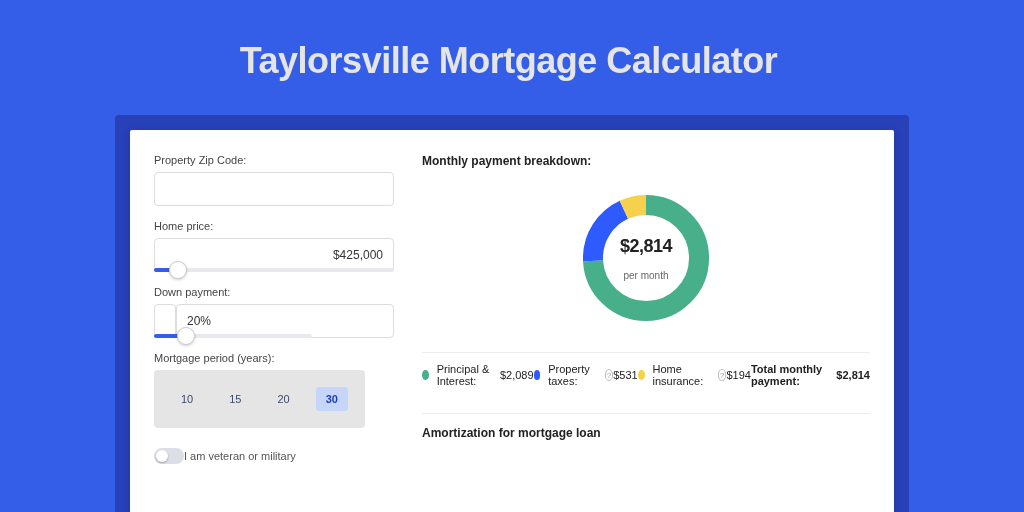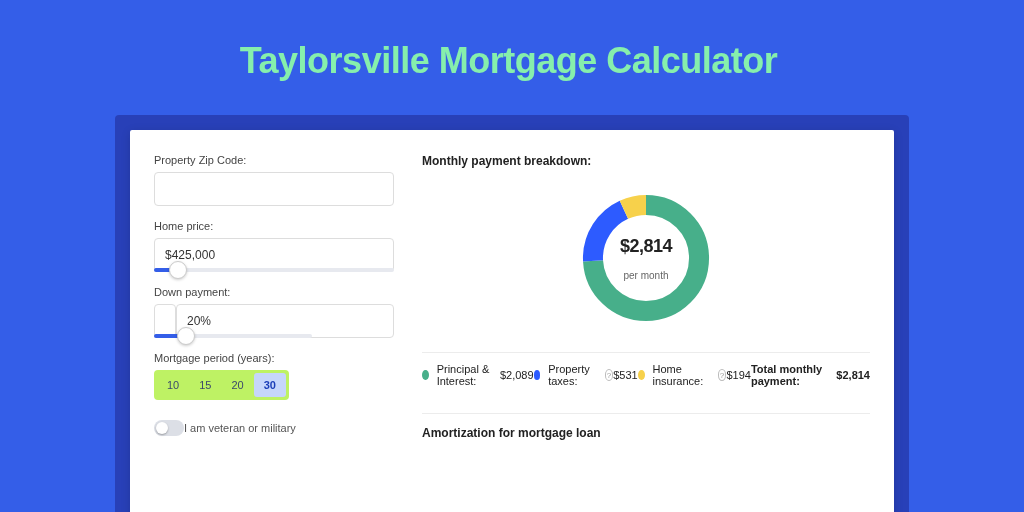--- a/index.html
+++ b/index.html
@@ -4,21 +4,21 @@
 <style>
   * { box-sizing: border-box; margin: 0; padding: 0; }
   body {
     width: 1024px; height: 512px; overflow: hidden;
     background: #345ee8;
     font-family: -apple-system, BlinkMacSystemFont, "Segoe UI", Arial, sans-serif;
     color: #222;
   }
   .page-title {
     text-align: center;
-    color: #86efac;
+    color: #e5e5e5;
     font-weight: 800;
     font-size: 36px;
     padding: 40px 7px 18px 0;
     letter-spacing: -0.5px;
   }
   .card-back {
     position: absolute;
     top: 115px; left: 115px; right: 115px; height: 420px;
     background: #2840b8;
     border-radius: 4px;
@@ -59,21 +59,21 @@
     border-radius: 2px;
   }
   .slider-thumb {
     position: absolute; top: 50%; transform: translate(-50%, -50%);
     width: 18px; height: 18px; border-radius: 50%;
     background: #fff; border: 1px solid #ccc;
     box-shadow: 0 1px 3px rgba(0,0,0,0.2);
     cursor: grab;
   }
 
-  .seg { display: flex; gap: 0; background: #bef264; padding: 3px; border-radius: 4px; width: fit-content; }
+  .seg { display: flex; gap: 16px; background: #e5e5e5; padding: 17px; border-radius: 4px; width: fit-content; }
   .seg-btn {
     font-size: 11px; padding: 6px 10px; border-radius: 3px; color: #3b4a6b;
     background: transparent; border: none; cursor: pointer;
   }
   .seg-btn.active { background: #c6d6fb; color: #1b3db8; font-weight: 600; }
 
   .toggle-wrap { display: flex; align-items: center; gap: 0; margin-top: 6px; }
   .toggle {
     width: 30px; height: 16px; background: #dcdfe6; border-radius: 999px; position: relative;
     cursor: pointer;
@@ -119,21 +119,21 @@
 
   <div class="left-col">
 
     <div>
       <div class="field-label">Property Zip Code:</div>
       <input type="text" class="box" style="margin-top: 6px;" value="">
     </div>
 
     <div>
       <div class="field-label">Home price:</div>
-      <input type="text" class="box" style="margin-top: 6px;" value="$425,000">
+      <input type="text" class="box" style="margin-top: 6px; text-align: right;" value="$425,000">
       <div class="slider-wrap">
         <div class="slider-track">
           <div class="slider-fill" id="hp-fill" style="width: 10%;"></div>
           <div class="slider-thumb" id="hp-thumb" style="left: 10%;"></div>
         </div>
       </div>
     </div>
 
     <div>
       <div class="field-label">Down payment:</div>

